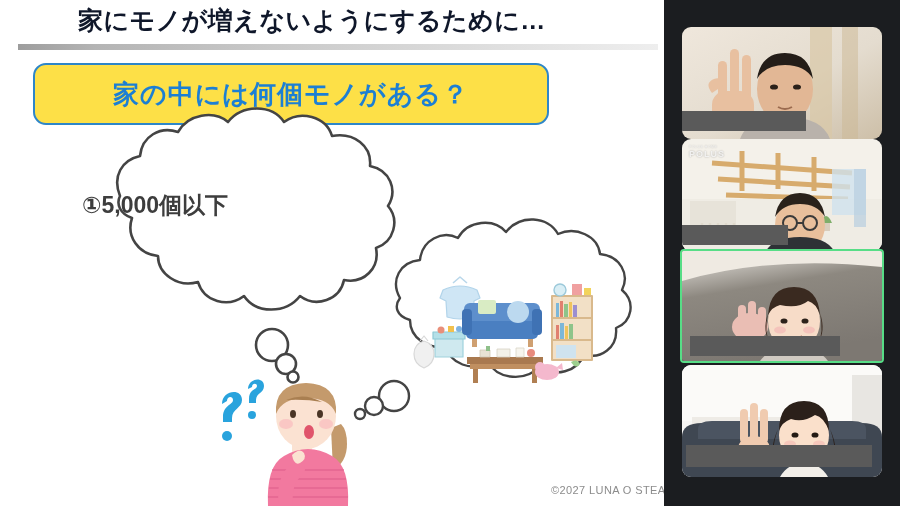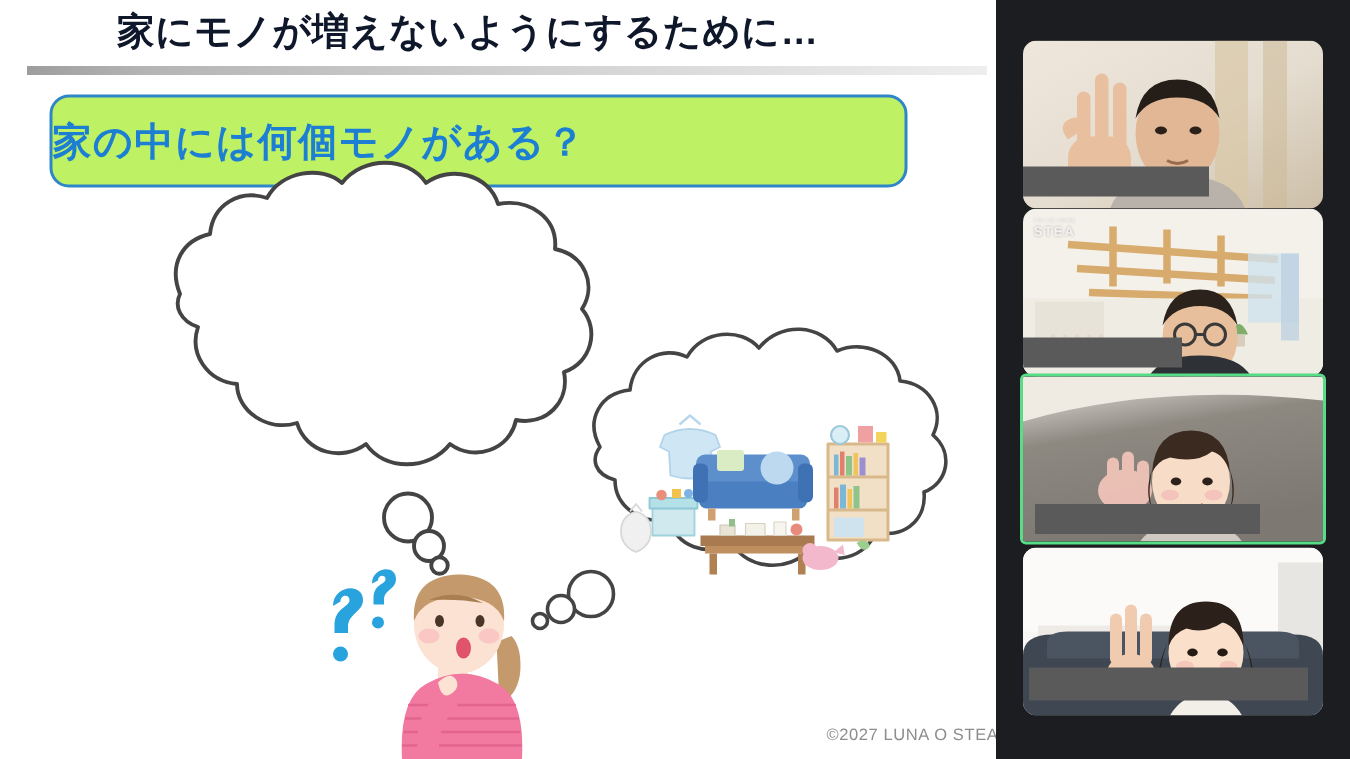--- a/index.html
+++ b/index.html
@@ -19,23 +19,23 @@
     position:absolute;left:78px;top:4px;
     font-size:25px;font-weight:bold;color:#0f172a;
     letter-spacing:0.5px;white-space:nowrap;
   }
   .title-rule{
     position:absolute;left:18px;top:44px;width:640px;height:6px;
     background:linear-gradient(to right,#9d9d9d 0%,#b4b4b4 12%,#c9c9c9 40%,#dcdcdc 70%,#eeeeee 100%);
   }
 
   .question-box{
-    position:absolute;left:33px;top:63px;width:572px;height:62px;
-    border:2.5px solid #2e86c8;border-radius:13px;background:#bef264;
-    display:flex;align-items:center;justify-content:flex-start;
+    position:absolute;left:33px;top:63px;width:516px;height:62px;
+    border:2.5px solid #2e86c8;border-radius:13px;background:#fde047;
+    display:flex;align-items:center;justify-content:center;
     box-sizing:border-box;
   }
   .question-box-text{
     font-size:26px;font-weight:bold;color:#1c7fd4;letter-spacing:1px;
   }
 
   
   .cloud-svg{position:absolute;left:0;top:0;width:664px;height:506px;pointer-events:none;}
 
   .options{
@@ -244,20 +244,21 @@
         <ellipse cx="326" cy="424" rx="7" ry="5" fill="#f9c2c2" opacity=".85"></ellipse>
 
         <ellipse cx="293" cy="414" rx="3" ry="4" fill="#4a3526"></ellipse>
         <ellipse cx="320" cy="414" rx="3" ry="4" fill="#4a3526"></ellipse>
 
         <ellipse cx="309" cy="432" rx="5" ry="7" fill="#e0546b"></ellipse>
       </g>
     </svg>
 
     <div class="options">
+      <div>①5,000個以下</div>
     </div>
 
     <div class="copyright">©2027 LUNA O STEA</div>
   </div>
 
   <div class="rail">
 
     <div class="tile" style="top:27px;height:112px;">
       <svg class="scene" viewBox="0 0 200 112" preserveAspectRatio="none">
         <defs>
@@ -323,21 +324,21 @@
         <g fill="none" stroke="#3a3a3a" stroke-width="2">
           <circle cx="108" cy="84" r="7"></circle>
           <circle cx="128" cy="84" r="7"></circle>
           <line x1="115" y1="84" x2="121" y2="84"></line>
         </g>
         <path d="M112 100 q6 3 12 0" fill="none" stroke="#a06f52" stroke-width="2"></path>
         <path d="M84 112 q8 -14 34 -14 q26 0 34 14 Z" fill="#2e3136"></path>
       </svg>
       <div class="watermark">
         <small>POLUS HOME</small>
-        <span>STEA</span>
+        <span>POLUS</span>
       </div>
       <div class="namebar" style="left:0px;bottom:6px;width:106px;"></div>
     </div>
 
     <div class="tile active" style="top:251px;height:110px;">
       <svg class="scene" viewBox="0 0 200 110" preserveAspectRatio="none">
         <defs>
           <linearGradient id="bg3" x1="0" y1="0" x2="0.3" y2="1">
             <stop offset="0%" stop-color="#efece7"></stop>
               <stop offset="40%" stop-color="#8d8880"></stop>

